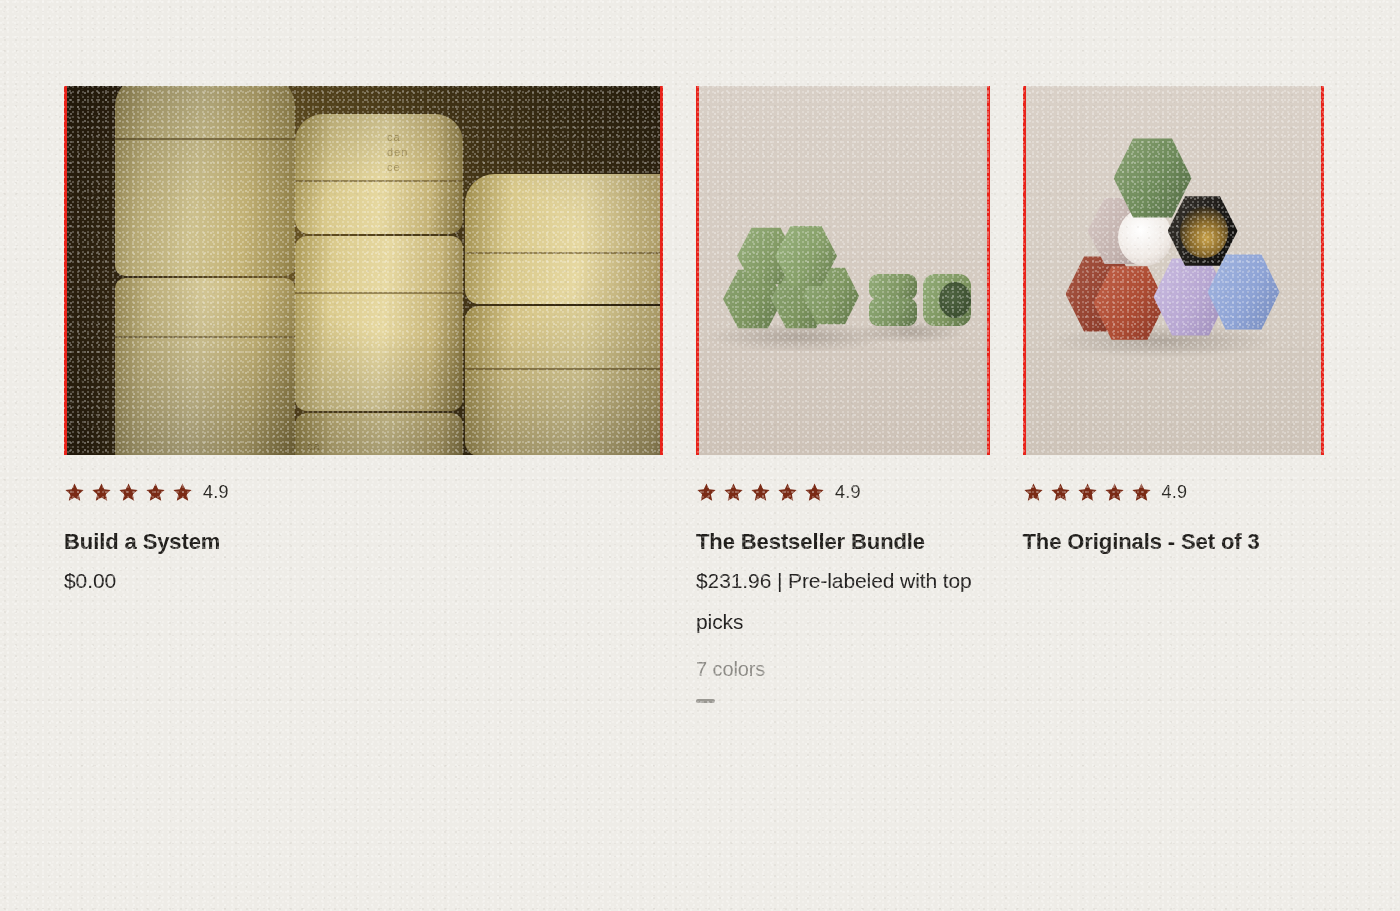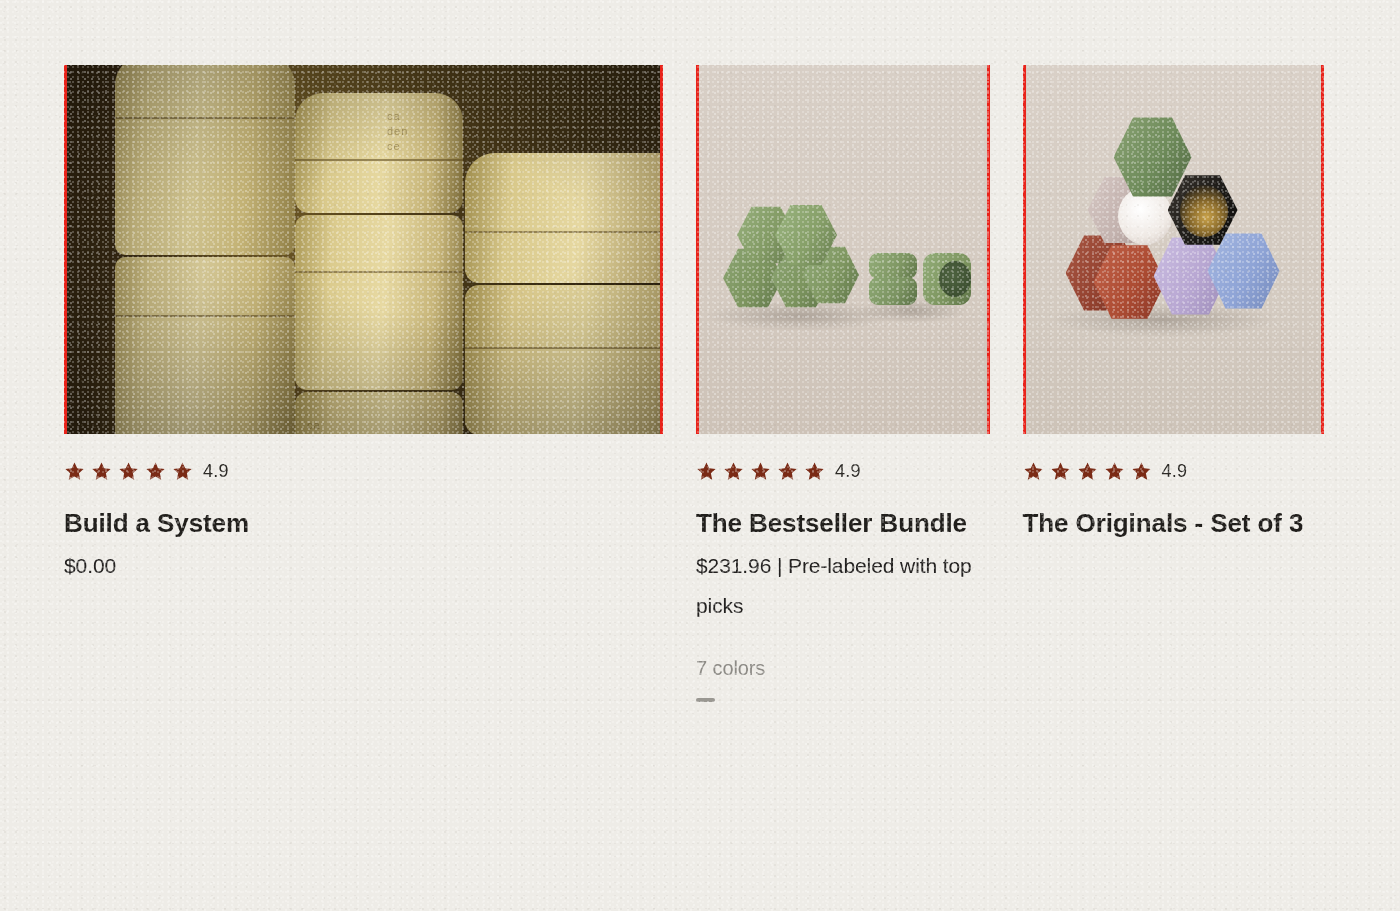--- a/index.html
+++ b/index.html
@@ -18,21 +18,21 @@
       radial-gradient(circle at 13% 27%, rgba(255,255,255,.6) 0 1px, transparent 1px),
       radial-gradient(circle at 47% 63%, rgba(160,155,145,.22) 0 1px, transparent 1px),
       radial-gradient(circle at 78% 12%, rgba(255,255,255,.5) 0 1px, transparent 1px),
       radial-gradient(circle at 31% 88%, rgba(160,155,145,.18) 0 1px, transparent 1px),
       radial-gradient(circle at 64% 41%, rgba(255,255,255,.45) 0 1px, transparent 1px);
     background-size:7px 7px, 11px 11px, 9px 9px, 13px 13px, 5px 5px;
   }
 
   .grid{
     position:absolute;
-    left:64px; top:65px;
+    left:64px; top:86px;
     width:1260px;
     display:flex;
     gap:33px;
     align-items:flex-start;
   }
   .card{position:relative;}
   .card.c1{width:600px;}
   .card.c2{width:294px;}
   .card.c3{width:302px;}
 
@@ -92,29 +92,29 @@
       linear-gradient(180deg,#d9d0c7 0%,#d4cbc1 60%,#cdc3b8 100%);}
 
   
   .info{padding-top:26px;}
   .rating{display:flex;align-items:center;gap:10px;height:22px;}
   .stars{display:flex;gap:6px;}
   .star{width:21px;height:21px;display:block;}
   .rating-val{font-size:18px;color:#2c2a26;letter-spacing:.2px;}
   .title{
     margin-top:23px;
-    font-size:26px;font-weight:bold;color:#211f1c;line-height:1.42;
+    font-size:22px;font-weight:bold;color:#211f1c;line-height:1.42;
     letter-spacing:-.1px;
   }
   .desc{
     margin-top:4px;
     font-size:21px;color:#232120;line-height:1.92;letter-spacing:-.1px;
   }
   .colors{
-    margin-top:30px;
+    margin-top:16px;
     font-size:20px;color:#8d8b86;letter-spacing:-.1px;
   }
   .swatch-dash{
     margin-top:18px;width:19px;height:4px;background:#9a9892;border-radius:2px;
   }
 </style>
 </head>
 <body>
 
 <div class="grid">

